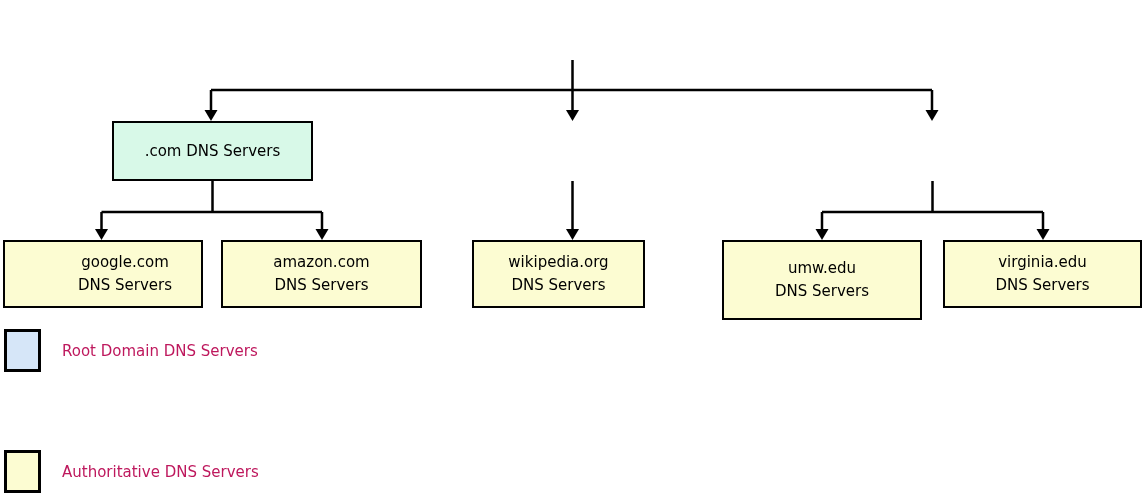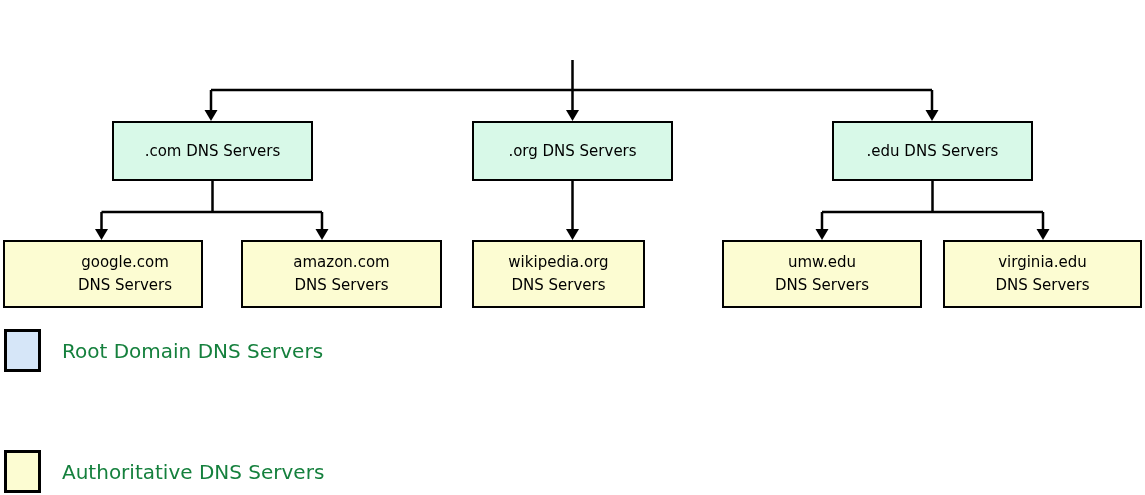--- a/index.html
+++ b/index.html
@@ -36,45 +36,45 @@
   }
 
   
   .node-root      { left: 472px; top: 3px;   width: 200px; height: 57px; }
   
   .node-com       { left: 112px; top: 121px; width: 201px; height: 60px; }
   .node-org       { left: 472px; top: 121px; width: 201px; height: 60px; }
   .node-edu       { left: 832px; top: 121px; width: 201px; height: 60px; }
   
   .node-google    { left: 3px;   top: 240px; width: 200px; height: 68px; }
-  .node-amazon    { left: 221px; top: 240px; width: 201px; height: 68px; margin-left: 20px; }
+  .node-amazon    { left: 221px; top: 240px; width: 201px; height: 68px; }
   .node-wikipedia { left: 472px; top: 240px; width: 173px; height: 68px; }
-  .node-umw       { left: 722px; top: 240px; width: 200px; height: 68px; }
+  .node-umw       { left: 722px; top: 240px; width: 200px; height: 80px; }
   .node-virginia  { left: 943px; top: 240px; width: 199px; height: 68px; }
 
   .legend-row {
     position: absolute;
     left: 4px;
     display: flex;
     align-items: center;
   }
   .legend-row-0 { top: 329px; height: 43px; }
   .legend-row-1 { top: 389px; height: 42px; }
   .legend-row-2 { top: 450px; height: 43px; }
 
   .legend-swatch {
     width: 37px;
     height: 100%;
     border: 3px solid #000000;
     flex: 0 0 auto;
   }
   .legend-label {
     margin-left: 21px;
-    font-size: 20px;
-    color: #15803d;
+    font-size: 15px;
+    color: #be185d;
     white-space: nowrap;
   }
 </style>
 </head>
 <body>
 
 <div class="canvas">
 
   <svg class="connectors" viewBox="0 0 1145 495" xmlns="http://www.w3.org/2000/svg" aria-hidden="true">
 
@@ -91,26 +91,20 @@
     <polygon points="566,229 579,229 572.5,240" fill="#000000"></polygon>
 
     <path d="M932.5 181 L932.5 212 M822 212 L1043 212 M822 212 L822 231 M1043 212 L1043 231" stroke="#000000" stroke-width="2.5" fill="none"></path>
     <polygon points="815.5,229 828.5,229 822,240" fill="#000000"></polygon>
     <polygon points="1036.5,229 1049.5,229 1043,240" fill="#000000"></polygon>
   </svg>
 
 
   <div class="node node-com" style="background-color: rgb(216, 249, 232);">
     <span>.com DNS Servers</span>
-  </div>
-  <div class="node node-org" style="background-color: rgb(216, 249, 232);">
-    <span>.org DNS Servers</span>
-  </div>
-  <div class="node node-edu" style="background-color: rgb(216, 249, 232);">
-    <span>.edu DNS Servers</span>
   </div>
 
   <div class="node node-google" style="background-color: rgb(252, 252, 210); padding-left: 44px;">
     <span>google.com</span>
     <span>DNS Servers</span>
   </div>
   <div class="node node-amazon" style="background-color: rgb(252, 252, 210);">
     <span>amazon.com</span>
     <span>DNS Servers</span>
   </div>

